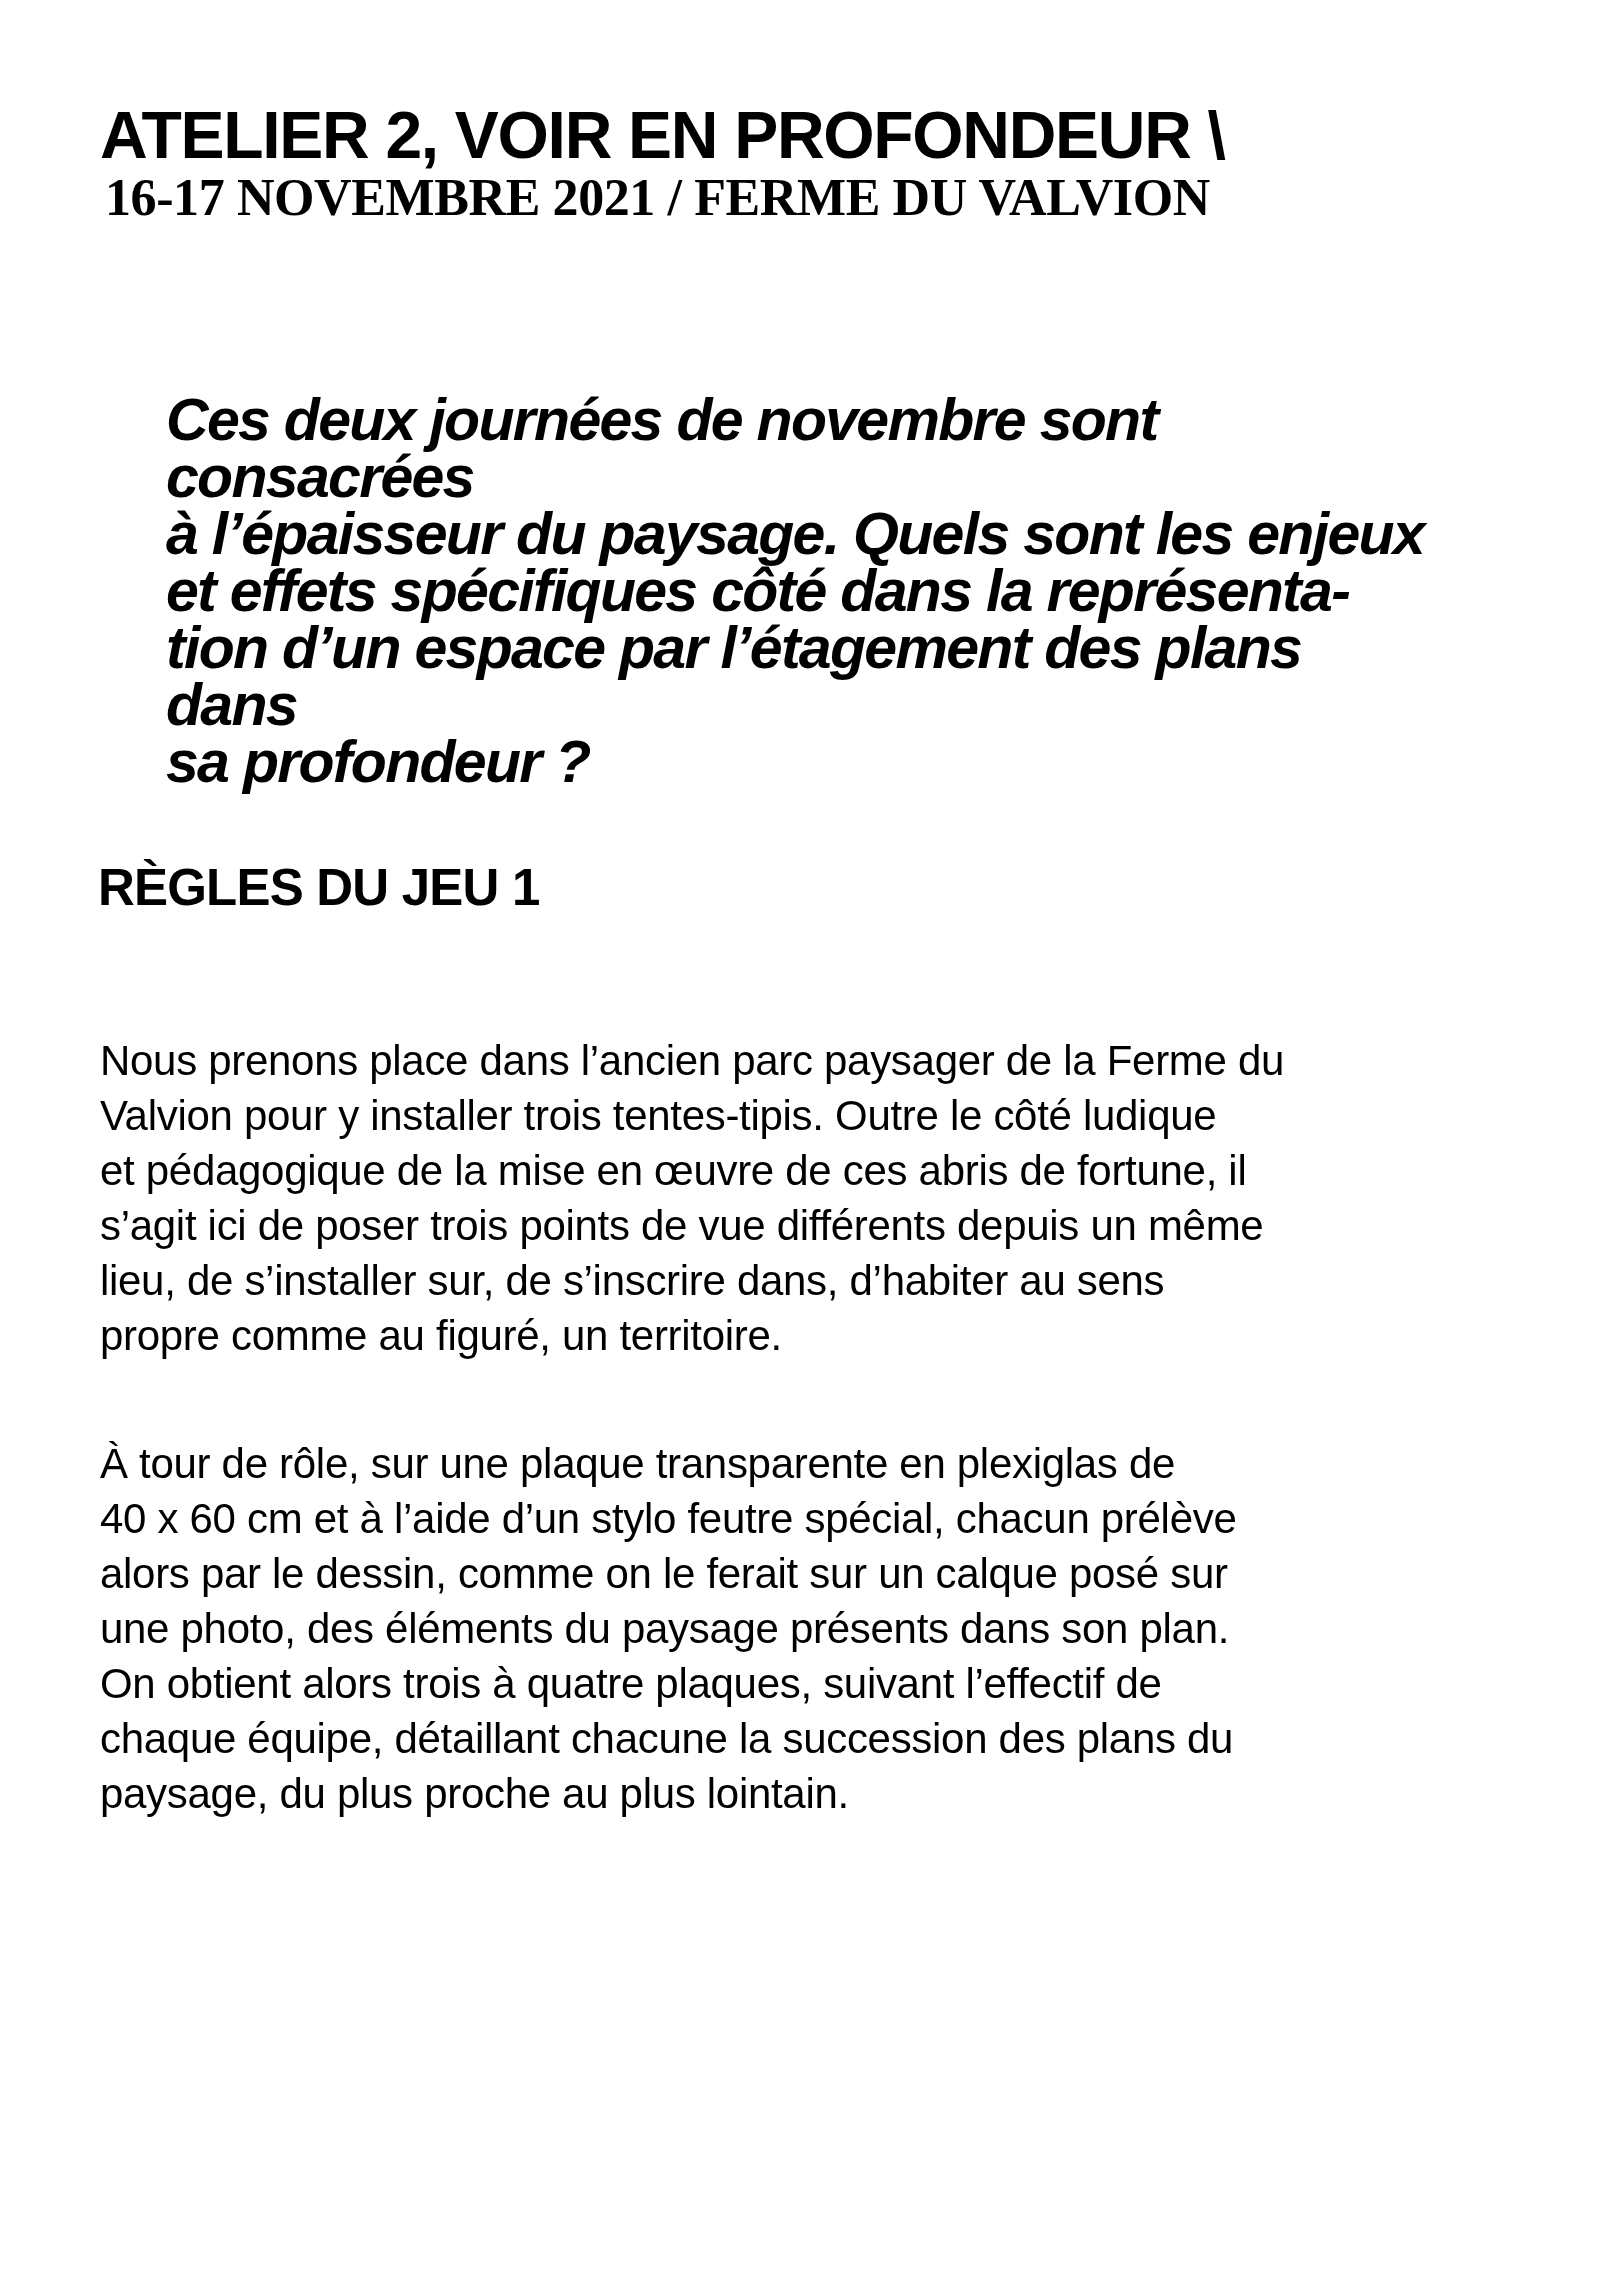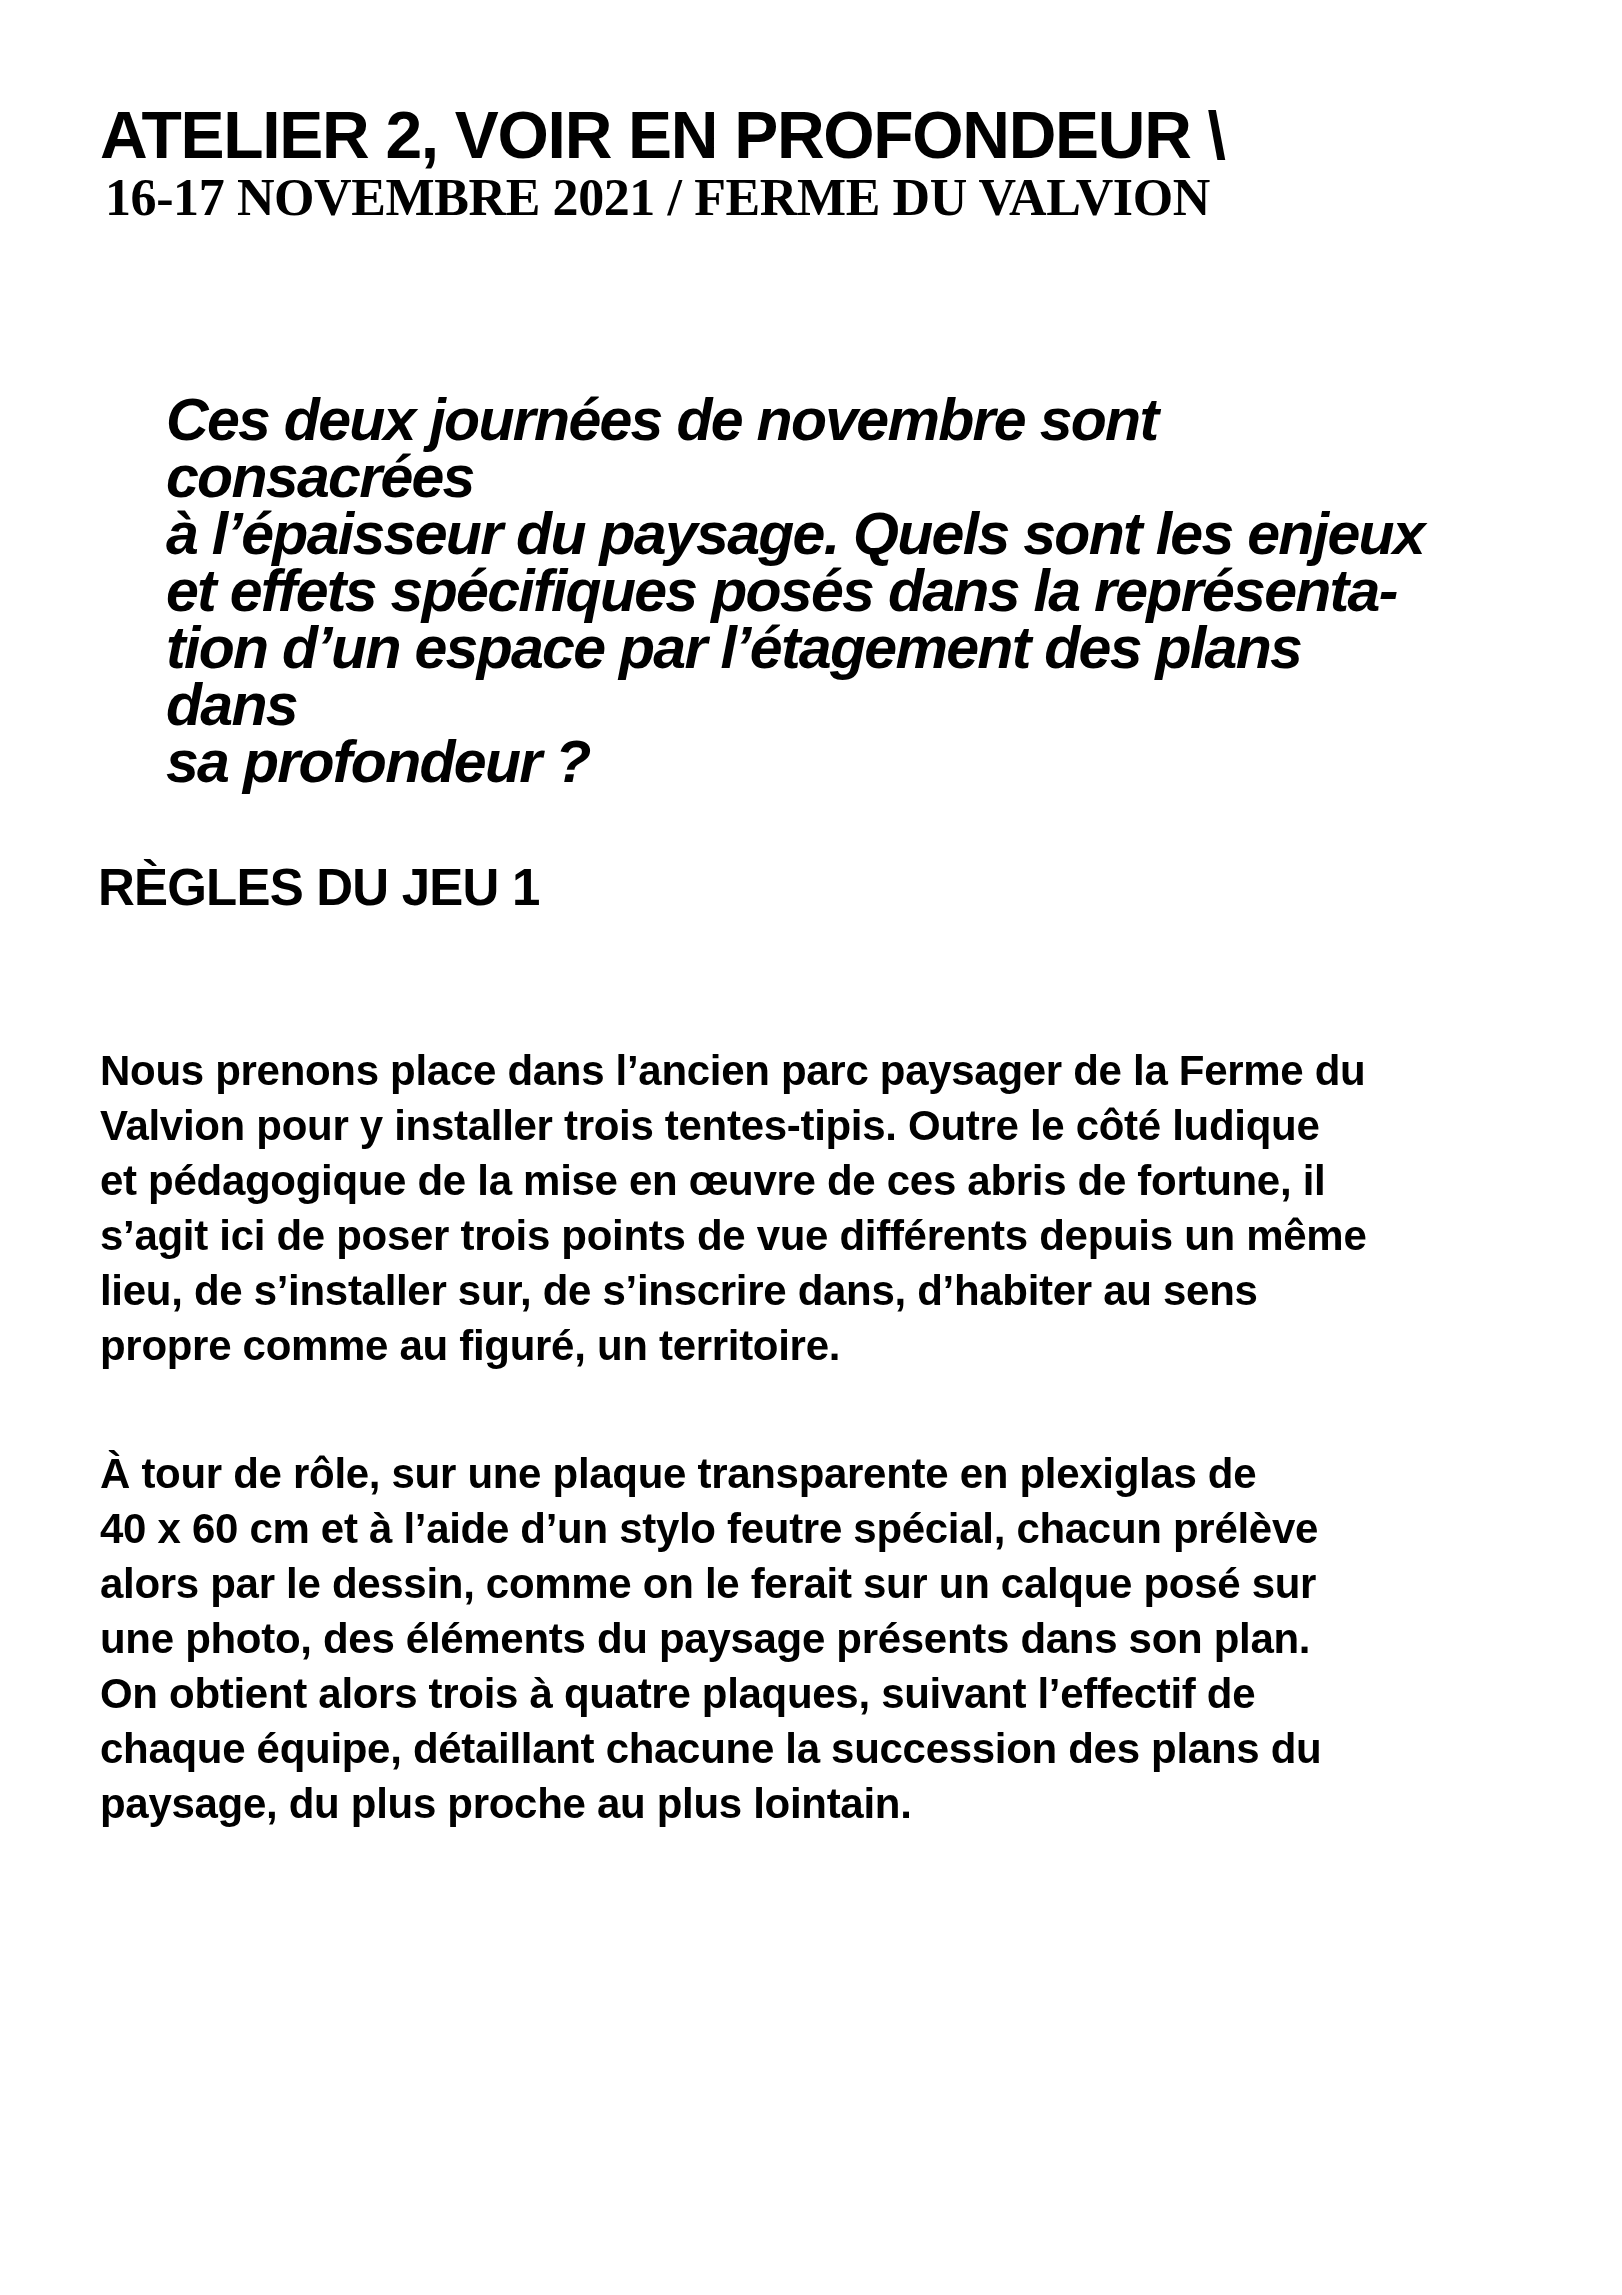--- a/index.html
+++ b/index.html
@@ -64,38 +64,37 @@
   .body-copy {
     position: absolute;
     left: 100px;
     top: 1029px;
     width: 1454px;
     font-size: 42px;
     line-height: 55px;
     letter-spacing: -0.3px;
   }
   .body-copy p {
-    margin: 14px 0 73px 0;
+    margin: 4px 0 73px 0;
     white-space: pre-line;
-    font-weight: bold;
   }
 </style>
 </head>
 <body>
 
 <div class="page">
 
   <header class="doc-header">
     <h1 class="doc-title">ATELIER 2, VOIR EN PROFONDEUR \</h1>
     <h2 class="doc-subtitle">16-17 NOVEMBRE 2021 / FERME DU VALVION</h2>
   </header>
 
   <p class="intro">Ces deux journées de novembre sont consacrées
 à l’épaisseur du paysage. Quels sont les enjeux
-et effets spécifiques posés dans la représenta-
+et effets spécifiques côté dans la représenta-
 tion d’un espace par l’étagement des plans dans
 sa profondeur ?</p>
 
   <h3 class="section-heading">RÈGLES DU JEU 1</h3>
 
   <div class="body-copy">
     <p>Nous prenons place dans l’ancien parc paysager de la Ferme du
 Valvion pour y installer trois tentes-tipis. Outre le côté ludique
 et pédagogique de la mise en œuvre de ces abris de fortune, il
 s’agit ici de poser trois points de vue différents depuis un même

